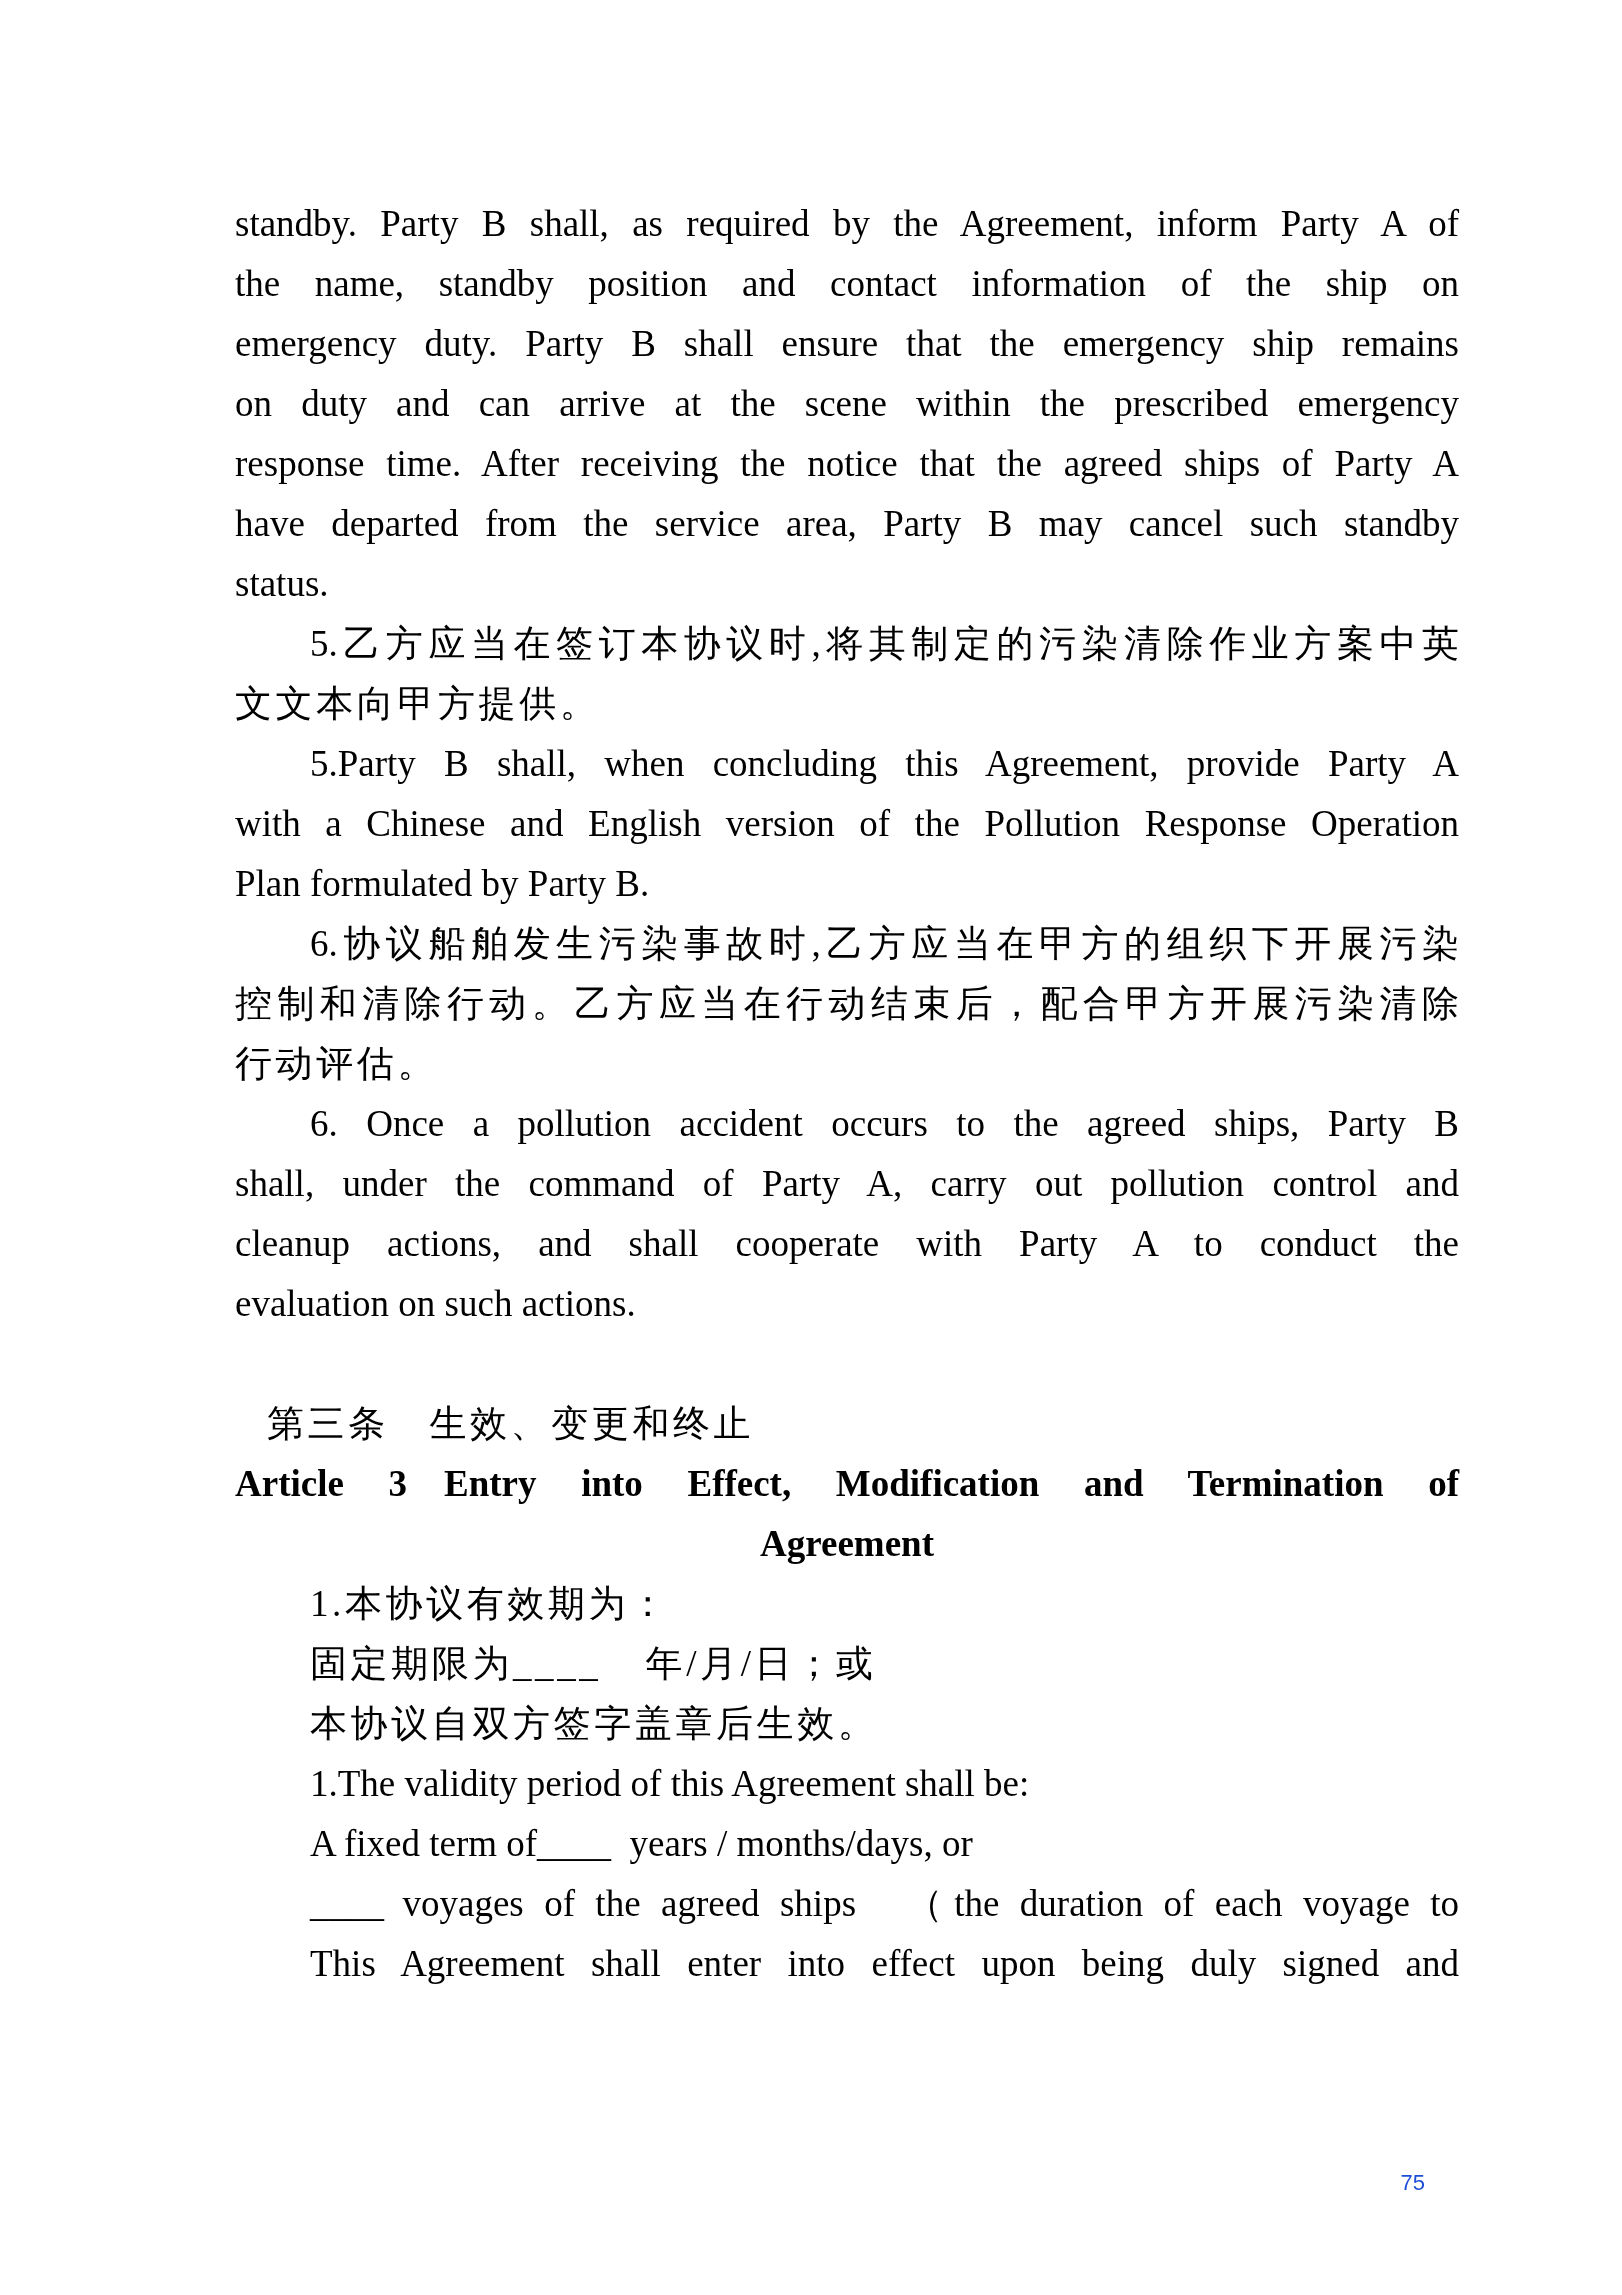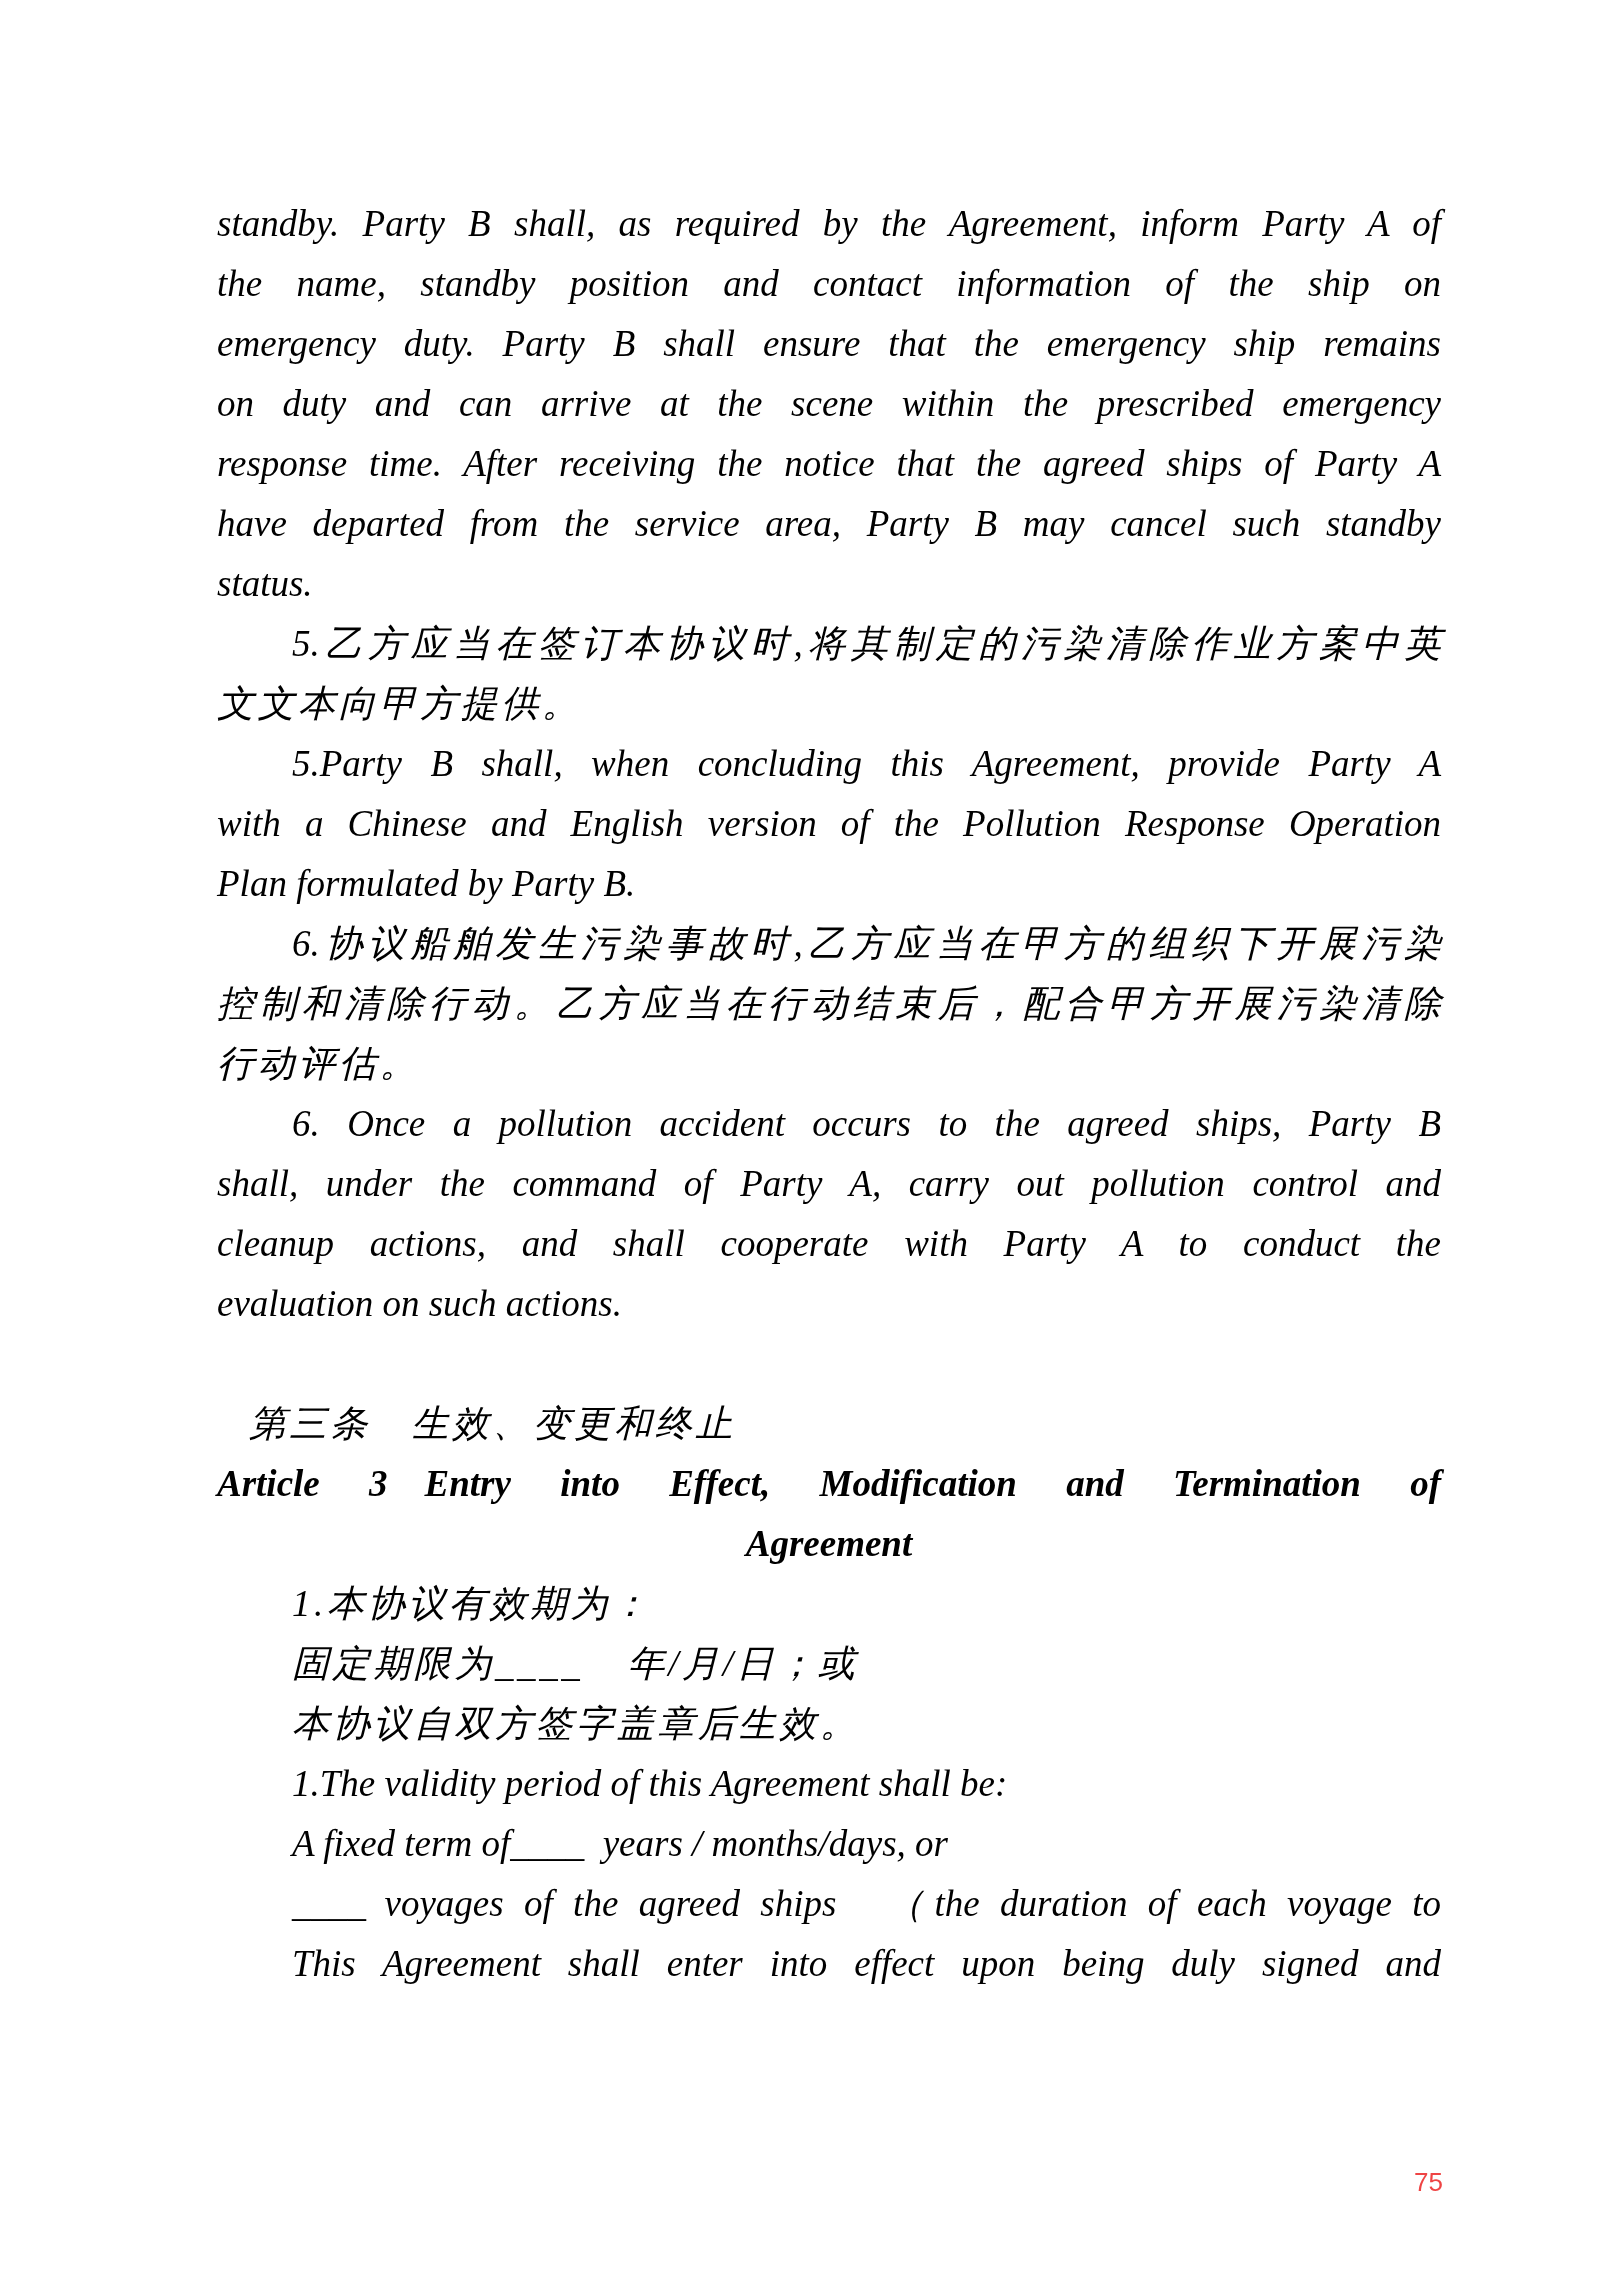--- a/index.html
+++ b/index.html
@@ -11,24 +11,23 @@
     position: relative;
     width: 1623px;
     height: 2295px;
     background: #ffffff;
     color: #000000;
     font-family: "Liberation Serif", "DejaVu Serif", serif;
     overflow: hidden;
   }
   #text-block {
     position: absolute;
-    left: 217px;
+    left: 235px;
     top: 194px;
     width: 1224px;
-    font-style: italic;
   }
   .line {
     height: 60px;
     line-height: 60px;
     font-size: 37px;
     text-align: left;
     white-space: normal;
   }
   .line.justify {
     text-align: justify;
@@ -44,25 +43,25 @@
   .line.zh-spaced {
     letter-spacing: 3.6px;
   }
   .line.gap-before {
     margin-top: 60px;
     margin-left: 32px;
   }
   #page-number {
     position: absolute;
     top: 2167px;
-    right: 180px;
+    right: 198px;
     font-family: "Liberation Sans", "DejaVu Sans", sans-serif;
-    font-size: 26px;
+    font-size: 22px;
     line-height: 31px;
-    color: #ef4444;
+    color: #1d4ed8;
   }
 </style>
 </head>
 <body>
 
 <div id="page">
   <div id="text-block">
       <div class="line justify">standby. Party B shall, as required by the Agreement, inform Party A of</div>
       <div class="line justify">the name, standby position and contact information of the ship on</div>
       <div class="line justify">emergency duty. Party B shall ensure that the emergency ship remains</div>

